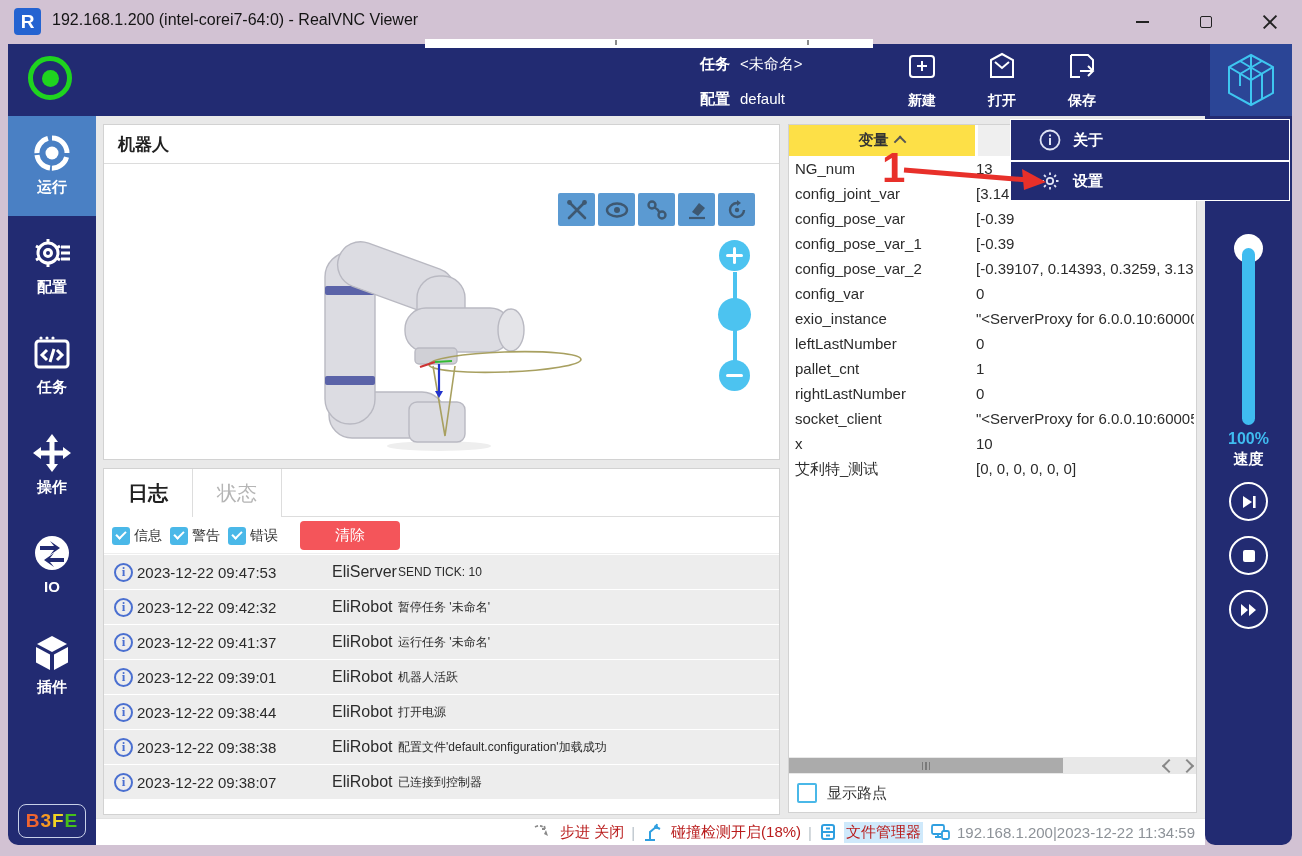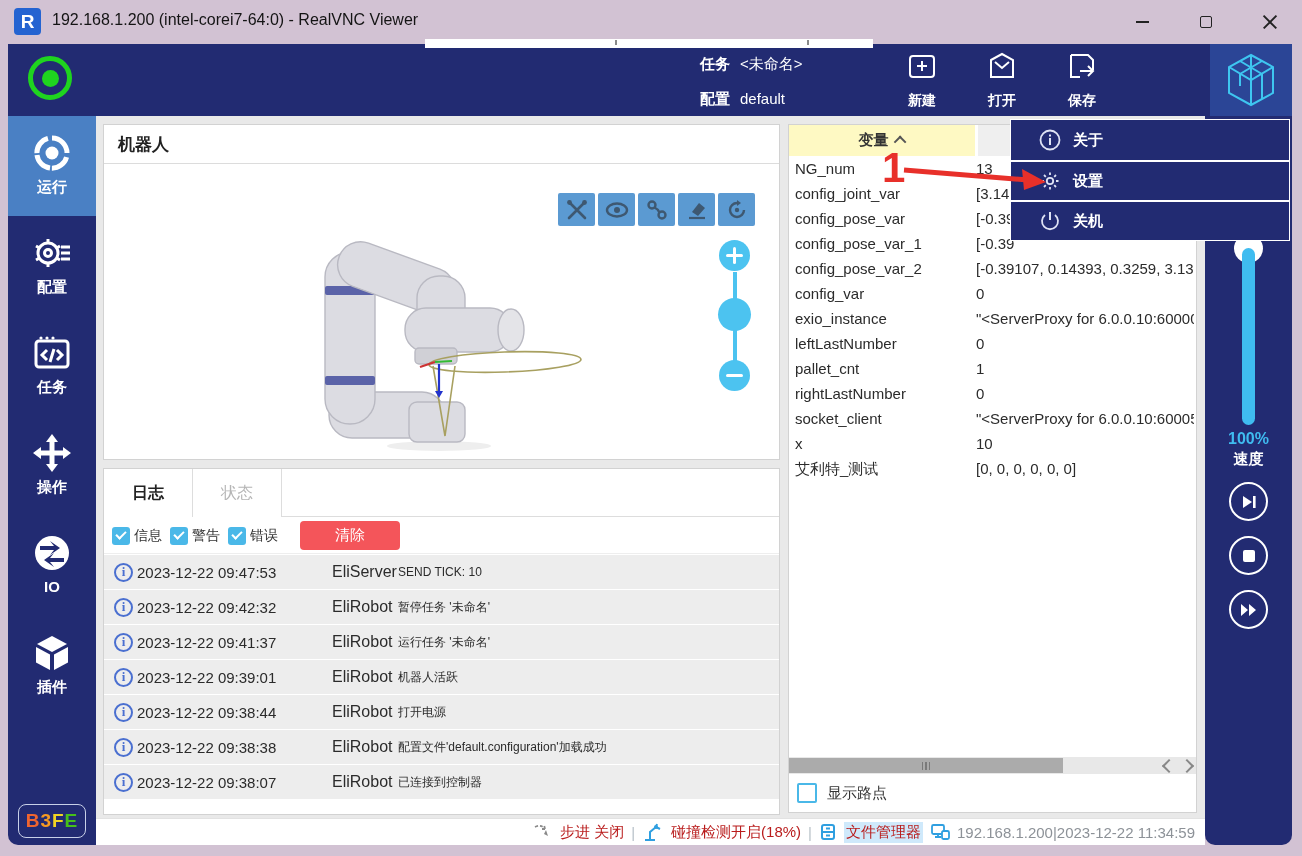--- a/index.html
+++ b/index.html
@@ -57,41 +57,41 @@
   .zbtn { position:absolute; left:3px; width:31px; height:31px; border-radius:50%; background:#4cc3f0; cursor:pointer; }
   .zbtn::before { content:""; position:absolute; left:7px; top:14px; width:17px; height:3.4px; background:#fff; border-radius:2px; }
   .zbtn.plus::after { content:""; position:absolute; left:14px; top:7px; width:3.4px; height:17px; background:#fff; border-radius:2px; }
   .ztrack { position:absolute; left:16.5px; top:32px; width:4px; height:92px; background:#4cc3f0; }
   .zthumb { position:absolute; left:2px; top:58px; width:33px; height:33px; border-radius:50%; background:#4cc3f0; cursor:pointer; }
   .robot-viewport { position:absolute; left:145px; top:115px; width:460px; height:215px; }
 
   
   .log-panel { position:absolute; left:103px; top:468px; width:677px; height:347px; background:#fff; border:1px solid #d2d2d2; }
   .tabs { position:absolute; left:0; top:0; width:100%; height:48px; border-bottom:1px solid #ddd; display:flex; }
-  .tab { width:89px; height:48px; display:flex; align-items:center; justify-content:center; font-size:16px; border-right:1px solid #ddd; cursor:pointer; background:#fff; }
+  .tab { width:89px; height:48px; display:flex; align-items:center; justify-content:center; font-size:20px; border-right:1px solid #ddd; cursor:pointer; background:#fff; }
   .tab.active { font-weight:bold; color:#222; }
   .tab.inactive { color:#b5b5b5; }
   .filterbar { position:absolute; left:0; top:49px; width:100%; height:36px; border-bottom:1px solid #eee; display:flex; align-items:center; }
   .cbx { width:18px; height:18px; background:#4ab8e8; border-radius:3px; position:relative; margin-left:8px; cursor:pointer; }
   .cbx::after { content:""; position:absolute; left:4px; top:4px; width:8px; height:4px; border-left:2px solid #fff; border-bottom:2px solid #fff; transform:rotate(-45deg); }
   .cbx-lb { font-size:14px; color:#333; margin-left:4px; }
   .clear-btn { margin-left:22px; width:100px; height:29px; background:#f4555a; border:none; border-radius:4px; color:#fff; font-size:15px; cursor:pointer; font-family:inherit; }
   .log-list { position:absolute; left:0; top:86px; width:100%; }
   .log-row { position:relative; height:34px; background:#ededed; margin-bottom:1px; display:flex; align-items:center; cursor:pointer; }
   .info-icon { position:absolute; left:10px; width:19px; height:19px; border:2px solid #4a6fd0; border-radius:50%; color:#4a6fd0;
                font-size:13px; font-weight:bold; font-family:"Liberation Serif",serif; display:flex; align-items:center; justify-content:center; }
   .info-icon::before { content:"i"; }
   .log-time { position:absolute; left:33px; font-size:15px; color:#2b2b2b; }
   .log-src  { position:absolute; left:228px; font-size:16px; color:#2b2b2b; }
   .log-msg  { position:absolute; left:294px; font-size:12px; color:#2b2b2b; }
 
   
   .vars-panel { position:absolute; left:788px; top:124px; width:409px; height:689px; background:#fff; border:1px solid #d2d2d2; }
   .vars-head { position:absolute; left:0; top:0; width:100%; height:31px; display:flex; }
-  .vh-cell1 { width:186px; height:31px; background:#fef9c3; display:flex; align-items:center; justify-content:center; gap:8px;
+  .vh-cell1 { width:186px; height:31px; background:#fde047; display:flex; align-items:center; justify-content:center; gap:8px;
               font-size:15px; font-weight:bold; color:#333; cursor:pointer; }
   .vh-gap { width:3px; background:#fff; }
   .vh-cell2 { flex:1; background:#efefef; }
   .caret-up { width:9px; height:9px; border-left:2px solid #555; border-top:2px solid #555; transform:rotate(45deg) translateY(2px); }
   .var-rows { position:absolute; left:0; top:32px; width:100%; }
   .var-row { position:relative; height:25px; cursor:pointer; }
   .var-name { position:absolute; left:6px; top:3px; font-size:15px; color:#2b2b2b; white-space:nowrap; }
   .var-val  { position:absolute; left:187px; top:3px; right:2px; font-size:15px; color:#2b2b2b; white-space:nowrap; overflow:hidden; }
   .hscroll { position:absolute; left:0; top:632px; width:100%; height:17px; background:#e8e8e8; }
   .hthumb { position:absolute; left:0; top:1px; width:274px; height:15px; background:#ababab; display:flex; align-items:center; justify-content:center; gap:2px; cursor:pointer; }
@@ -541,27 +541,20 @@
     </div>
     <div class="menu-item">
       <svg class="mi-ic" viewBox="0 0 22 22">
           <g fill="none" stroke="#dfe3f5" stroke-width="1.8">
         <circle cx="11" cy="11" r="3.2"></circle>
         <path d="M11 2.5 V5 M11 17 V19.5 M2.5 11 H5 M17 11 H19.5 M5 5 l1.8 1.8 M15.2 15.2 L17 17 M17 5 l-1.8 1.8 M6.8 15.2 L5 17"></path>
           </g>
         </svg>
       <span class="mi-lb">设置</span>
     </div>
-    <div class="menu-item">
-      <svg class="mi-ic" viewBox="0 0 22 22">
-        <path d="M6 5 A8 8 0 1 0 16 5" fill="none" stroke="#dfe3f5" stroke-width="1.8"></path>
-        <rect x="10" y="2" width="2" height="8" fill="#dfe3f5"></rect>
-        </svg>
-      <span class="mi-lb">关机</span>
-    </div>
   </div>
 
   <svg class="annot" viewBox="0 0 210 64">
     <text x="24" y="46" font-size="42" font-weight="bold" fill="#e8302a" font-family="Liberation Sans, sans-serif">1</text>
     <line x1="46" y1="34" x2="170" y2="44" stroke="#e8302a" stroke-width="5"></line>
     <path d="M188 46 L164 33 L166 54 Z" fill="#e8302a"></path>
   </svg>
 
   <div class="statusbar">
     <svg width="20" height="18" viewBox="0 0 20 18">

